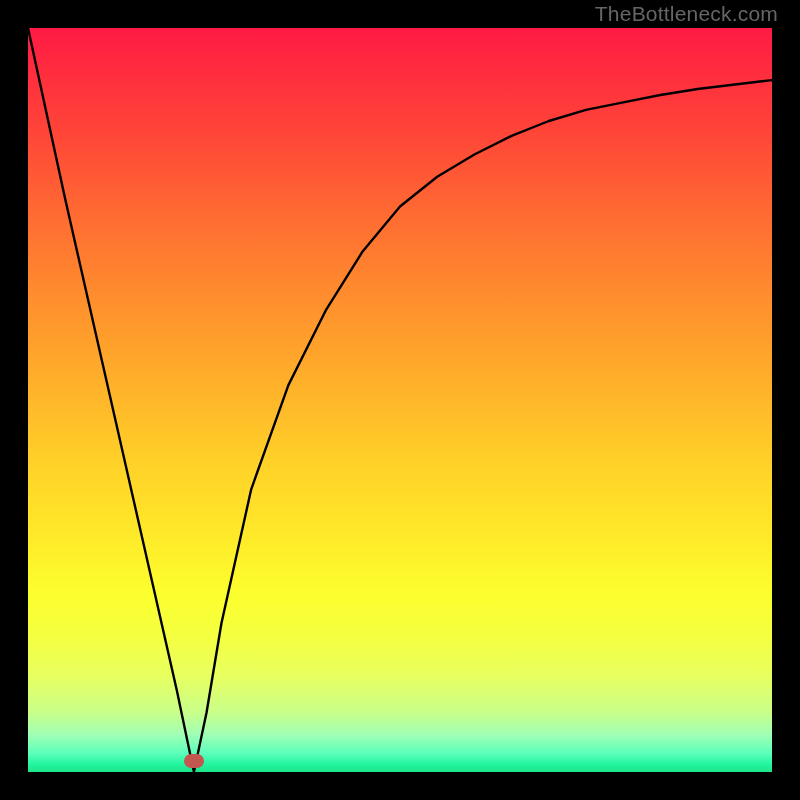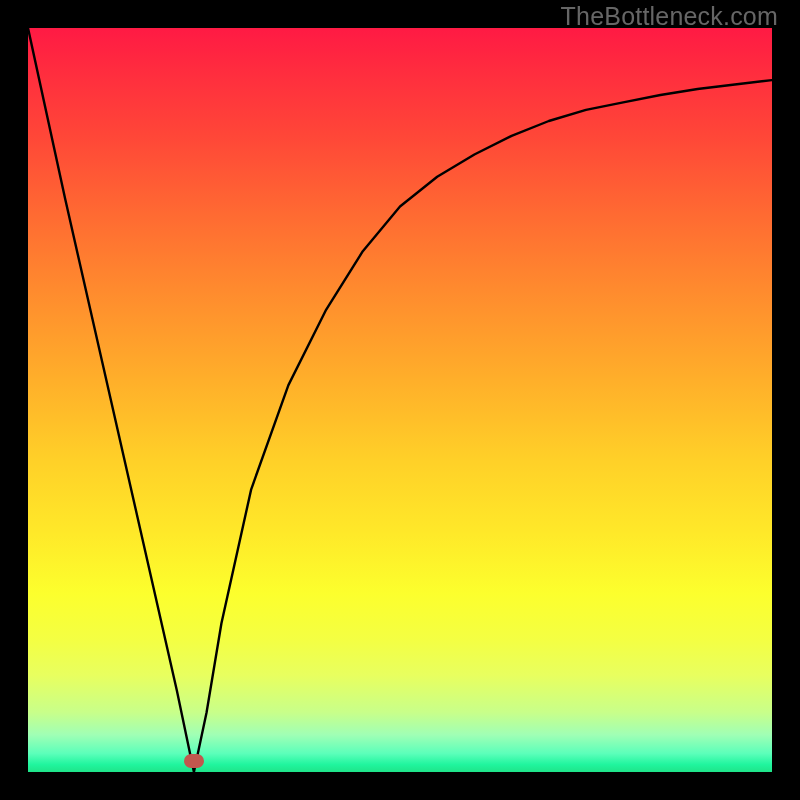--- a/index.html
+++ b/index.html
@@ -9,21 +9,21 @@
     background: #000;
     position: relative;
     font-family: Arial, Helvetica, sans-serif;
     overflow: hidden;
   }
   .watermark {
     position: absolute;
     top: 2px;
     right: 22px;
     color: #666;
-    font-size: 25px;
+    font-size: 21px;
     font-weight: 500;
     letter-spacing: 0.2px;
     z-index: 10;
   }
   .outer-frame {
     position: absolute;
     left: 0;
     top: 0;
     width: 800px;
     height: 800px;

